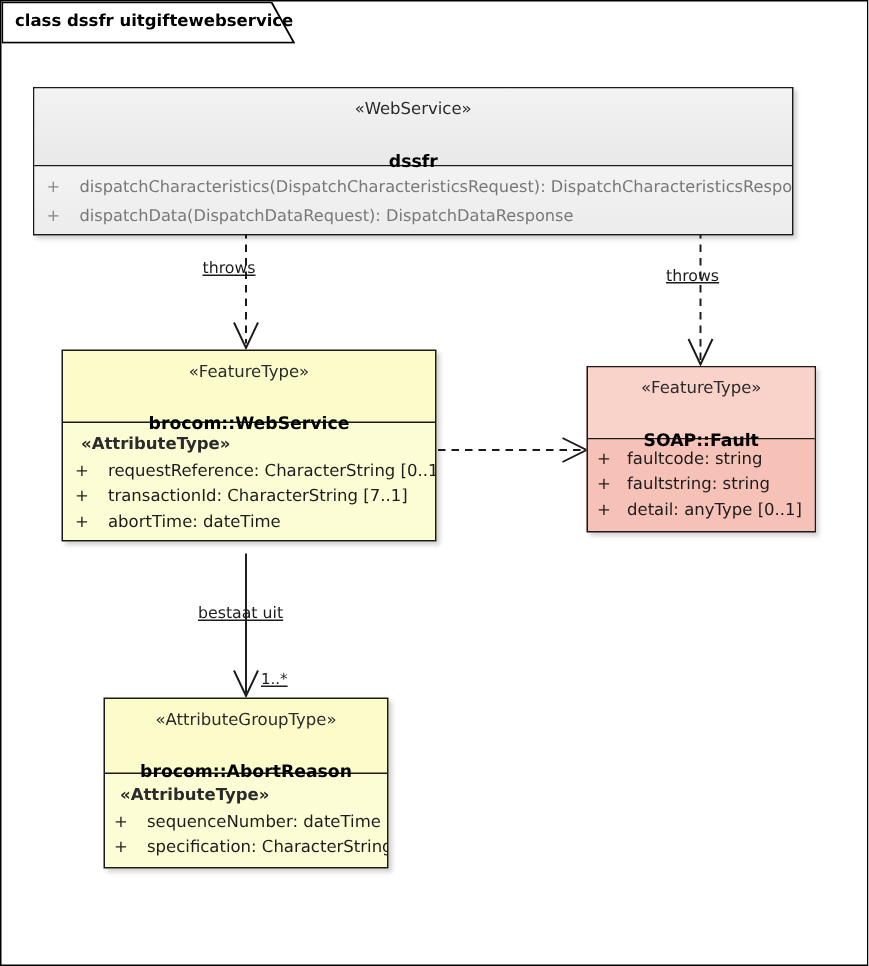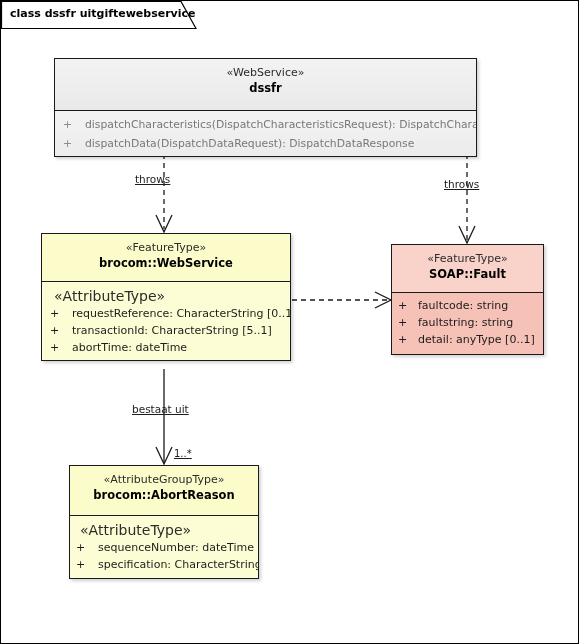--- a/index.html
+++ b/index.html
@@ -62,20 +62,21 @@
     color: #2b2b2b;
     line-height: 14px;
     white-space: nowrap;
   }
   .uml-node .node-name {
     font-size: 11.5px;
     font-weight: bold;
     color: #000000;
     line-height: 16px;
     white-space: nowrap;
+    margin-top: 19px;
   }
   .uml-node .divider {
     height: 0;
     border-top: 1.4px solid #1a1a1a;
   }
   .uml-node .compartment-body {
     padding: 5px 0px 6px 0px;
     box-sizing: border-box;
     overflow: hidden;
   }
@@ -91,32 +92,33 @@
   .feature-line .vis {
     width: 22px;
     flex: 0 0 22px;
     color: #1c1c1c;
   }
   .feature-line .sig {
     flex: 1 1 auto;
     overflow: hidden;
   }
   .group-stereotype {
-    font-size: 14px;
+    font-size: 11px;
     line-height: 18px;
     color: #2b2b2b;
     padding-left: 12px;
     white-space: nowrap;
+    font-weight: bold;
   }
 
   
   #node-webservice {
-    left: 53px;
+    left: 21px;
     top: 57px;
-    width: 423px;
+    width: 507px;
   }
   #node-webservice .compartment-head {
     background: linear-gradient(to bottom, #f3f3f3 0%, #e9e9e9 100%);
     height: 51px;
   }
   #node-webservice .compartment-body {
     background: linear-gradient(to bottom, #f3f3f3 0%, #ececec 100%);
     height: 45px;
     padding-top: 4px;
   }
@@ -271,21 +273,21 @@
     </div>
     <div class="divider"></div>
     <div class="compartment-body">
       <div class="group-stereotype">«AttributeType»</div>
       <div class="feature-line">
         <span class="vis">+</span>
         <span class="sig">requestReference: CharacterString [0..1]</span>
       </div>
       <div class="feature-line">
         <span class="vis">+</span>
-        <span class="sig">transactionId: CharacterString [5..1]</span>
+        <span class="sig">transactionId: CharacterString [7..1]</span>
       </div>
       <div class="feature-line">
         <span class="vis">+</span>
         <span class="sig">abortTime: dateTime</span>
       </div>
     </div>
   </div>
 
   <div class="uml-node" id="node-soapfault">
     <div class="compartment-head">

